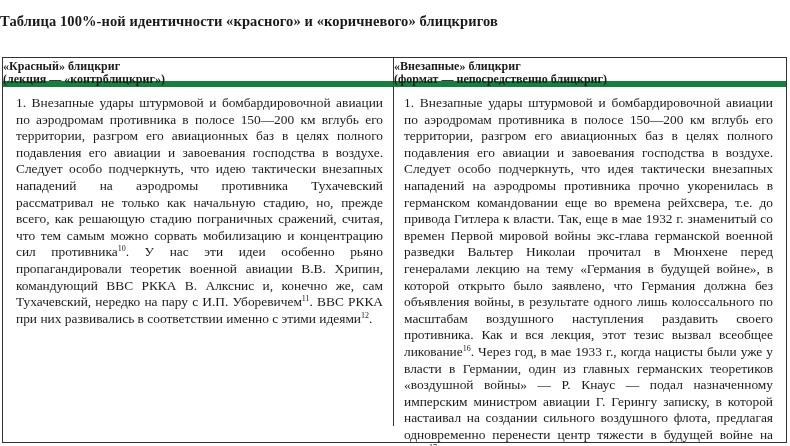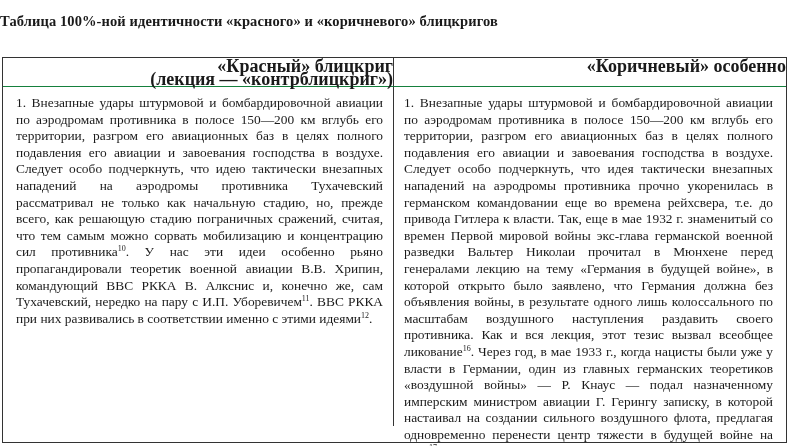--- a/index.html
+++ b/index.html
@@ -2,42 +2,43 @@
 <html><head>
 <meta charset="utf-8">
 <style>
   html, body { margin:0; padding:0; background:#ffffff; }
   body { width:790px; height:446px; position:relative; overflow:hidden;
          font-family:"Liberation Serif", "DejaVu Serif", serif; color:#1a1a1a; }
   .title { position:absolute; left:0; top:13px; width:790px; text-align:left;
            font-weight:bold; font-size:14.5px; letter-spacing:0.1px; }
   .table { position:absolute; left:2px; top:57px; width:785px; height:386px;
            border:1px solid #333; box-sizing:border-box; }
-  .hdr { position:absolute; top:0; height:29px; border-bottom:1px solid #15803d;
-         box-sizing:border-box; text-align:right; font-weight:bold;
-         font-size:18px; line-height:13px; padding-top:2px; }
+  .hdr { position:absolute; top:0; height:29px; border-bottom:6px solid #15803d;
+         box-sizing:border-box; text-align:left; font-weight:bold;
+         font-size:12px; line-height:13px; padding-top:2px; }
   .hdr-left { left:0; width:391px; border-right:1px solid #333; }
   .hdr-right { left:391px; width:392px; }
   .col { position:absolute; top:29px; bottom:16px; box-sizing:border-box;
          font-size:13.4px; line-height:16.6px; text-align:justify;
          padding:8px 10px 0 13px; hyphens:manual; }
   .col-left { left:0; width:391px; border-right:1px solid #333; }
   .col-right { left:391px; width:392px; padding-left:10px; padding-right:13px; }
   sup { font-size:8px; line-height:0; vertical-align:super; }
 </style>
 </head>
 <body>
 
 <div class="title">Таблица 100%-ной идентичности «красного» и «коричневого» блицкригов</div>
 
 <div class="table">
   <div class="hdr hdr-left">
     <div>«Красный» блицкриг</div>
     <div>(лекция — «контрблицкриг»)</div>
   </div>
   <div class="hdr hdr-right">
-    <div>«Коричневый» особенно</div>
+    <div>«Внезапные» блицкриг</div>
+    <div>(формат — непосредственно блицкриг)</div>
   </div>
 
   <div class="col col-left"><span>1. Внезапные удары штурмовой и бомбардировочной авиации по аэродромам противника в полосе 150—200 км вглубь его территории, разгром его авиационных баз в целях полного подавления его авиации и завоевания господства в воздухе. Следует особо подчеркнуть, что идею тактически внезапных нападений на аэродромы противника Тухачевский рассматривал не только как начальную стадию, но, прежде всего, как решающую стадию пограничных сражений, считая, что тем самым можно сорвать мобилизацию и концентрацию сил противника</span><sup>10</sup><span>. У нас эти идеи особенно рьяно пропагандировали теоретик военной авиации В.В. Хрипин, командующий ВВС РККА В. Алкснис и, конечно же, сам Тухачевский, нередко на пару с И.П. Уборевичем</span><sup>11</sup><span>. ВВС РККА при них развивались в соответствии именно с этими идеями</span><sup>12</sup><span>.</span></div>
 
   <div class="col col-right"><span>1. Внезапные удары штурмовой и бомбардировочной авиации по аэродромам противника в полосе 150—200 км вглубь его территории, разгром его авиационных баз в целях полного подавления его авиации и завоевания господства в воздухе. Следует особо подчеркнуть, что идея тактически внезапных нападений на аэродромы противника прочно укоренилась в германском командовании еще во времена рейхсвера, т.е. до привода Гитлера к власти. Так, еще в мае 1932 г. знаменитый со времен Первой мировой войны экс-глава германской военной разведки Вальтер Николаи прочитал в Мюнхене перед генералами лекцию на тему «Германия в будущей войне», в которой открыто было заявлено, что Германия должна без объявления войны, в результате одного лишь колоссального по масштабам воздушного наступления раздавить своего противника. Как и вся лекция, этот тезис вызвал всеобщее ликование</span><sup>16</sup><span>. Через год, в мае 1933 г., когда нацисты были уже у власти в Германии, один из главных германских теоретиков «воздушной войны» — Р. Кнаус — подал назначенному имперским министром авиации Г. Герингу записку, в которой настаивал на создании сильного воздушного флота, предлагая одновременно перенести центр тяжести в будущей войне на него</span><sup>17</sup><span>. Дважды служить обедню Кнаусу не пришлось...</span></div>
 </div>
 
 </body></html>

